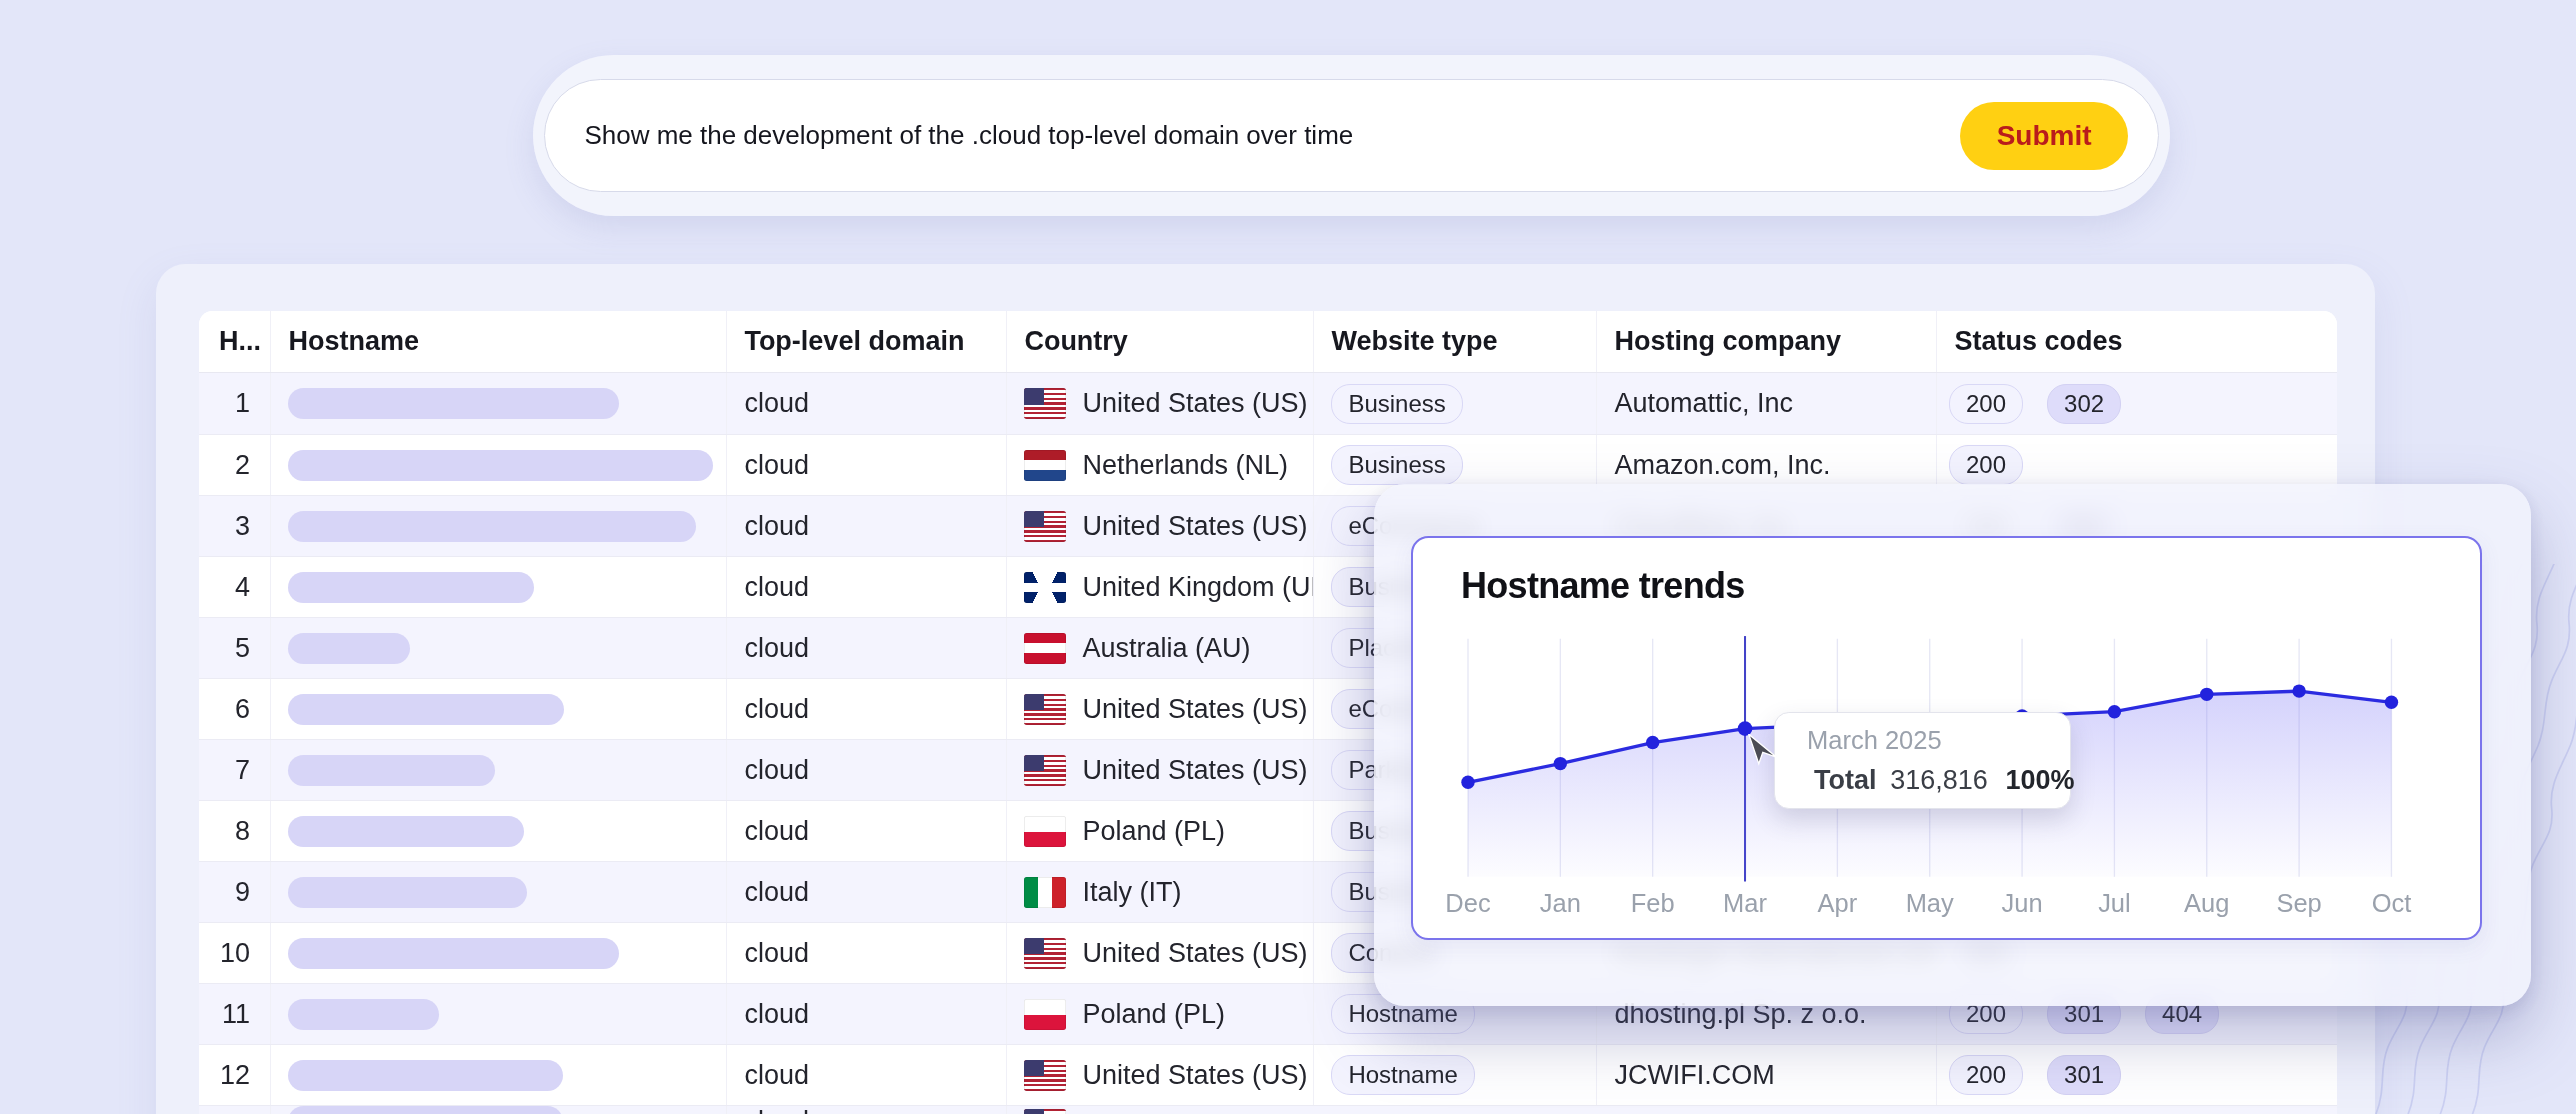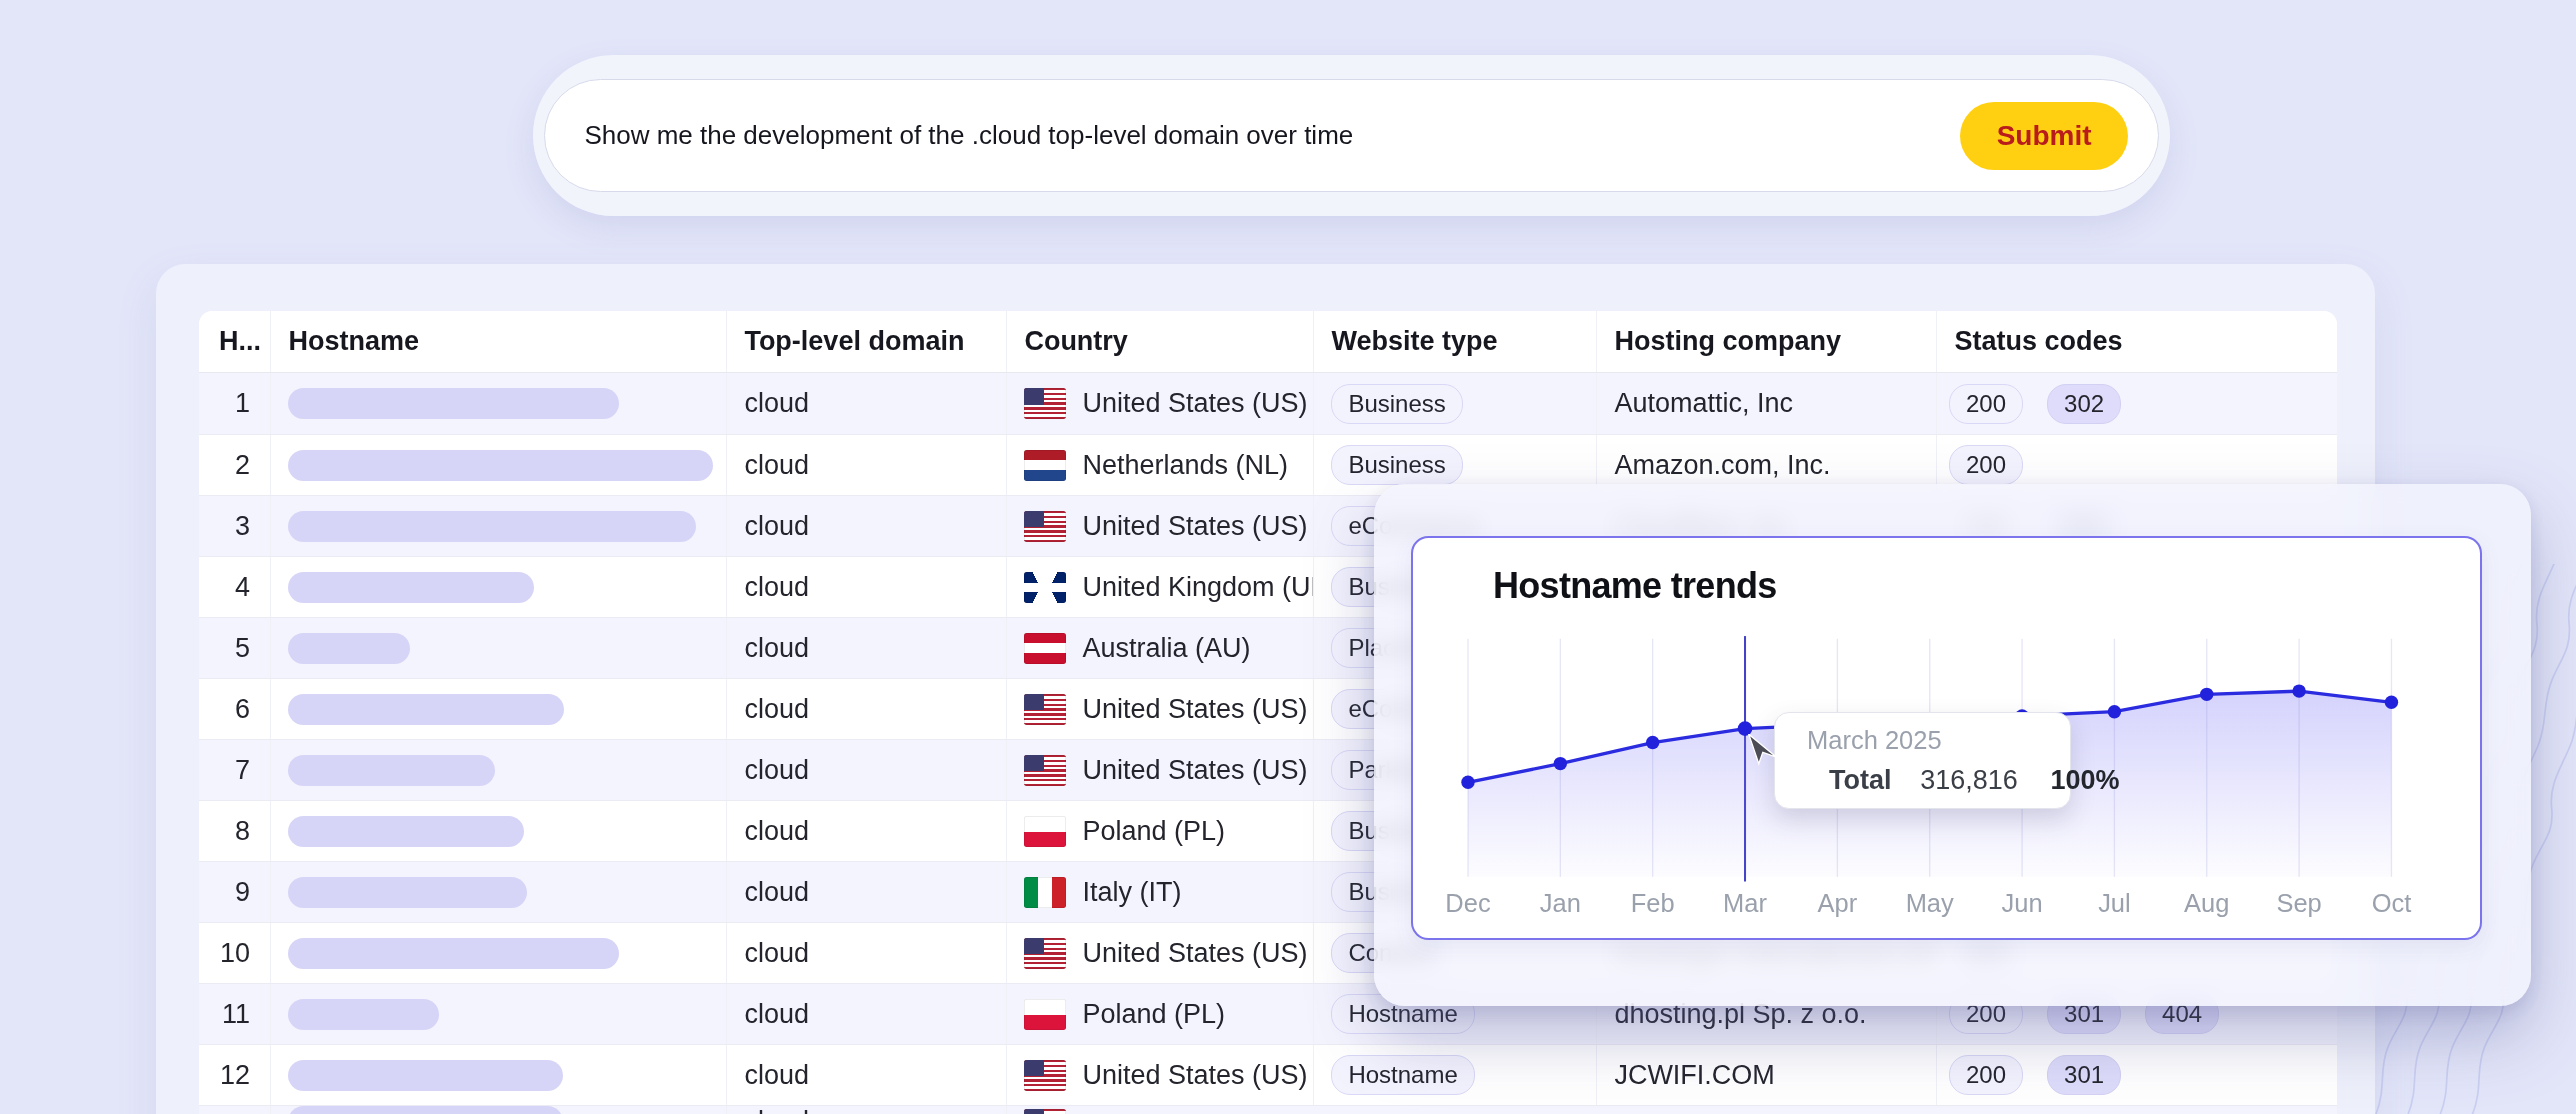--- a/index.html
+++ b/index.html
@@ -108,30 +108,30 @@
     -webkit-backdrop-filter:blur(9.4px); backdrop-filter:blur(9.4px);
     box-shadow:0 31px 64px rgba(86,88,150,.35), 0 5.4px 16px rgba(86,88,150,.16);
   }
   .chart-card {
     position:absolute; left:37px; top:52px; width:1071px; height:404px;
     background:#fff; border:2px solid #7b74ec; border-radius:17.4px;
     box-shadow:0 6.7px 20px rgba(100,100,170,.10);
   }
   .chart-title {
     position:absolute; left:48px; top:27px;
-    font-size:36px; font-weight:bold; color:#101116; letter-spacing:-0.7px;margin-left:32px;
+    font-size:36px; font-weight:bold; color:#101116; letter-spacing:-0.7px;
   }
   #chart-svg { position:absolute; left:0; top:0; width:1071px; height:404px; }
   .tooltip {
     position:absolute; left:361px; top:174px; width:297px; height:97px;
     background:#fff; border:1.3px solid #e3e4ec; border-radius:14.8px;
     box-shadow:0 10.7px 24px rgba(60,62,95,.18); padding:13.4px 0 0 32px; z-index:2;
   }
   .tt-date { font-size:25.5px; color:#9aa1ac; }
-  .tt-row { display:flex; align-items:flex-start; margin-top:9.4px; gap:22px; }
+  .tt-row { display:flex; align-items:flex-start; margin-top:9.4px; gap:7px; }
   .tt-dot { width:17.4px; height:17.4px; border-radius:50%; background:#2b2be0; }
   .tt-series { font-size:27px; font-weight:bold; color:#3a3e46; }
   .tt-value { font-size:27px; color:#3a3e46; margin-left:6.7px; }
   .tt-share { font-size:27px; font-weight:bold; color:#23262c; margin-left:10.7px; }
   #cursor { position:absolute; left:333px; top:196px; z-index:3; }
 </style>
 </head>
 <body>
 
 <svg id="waves" viewBox="0 0 1100 830">

